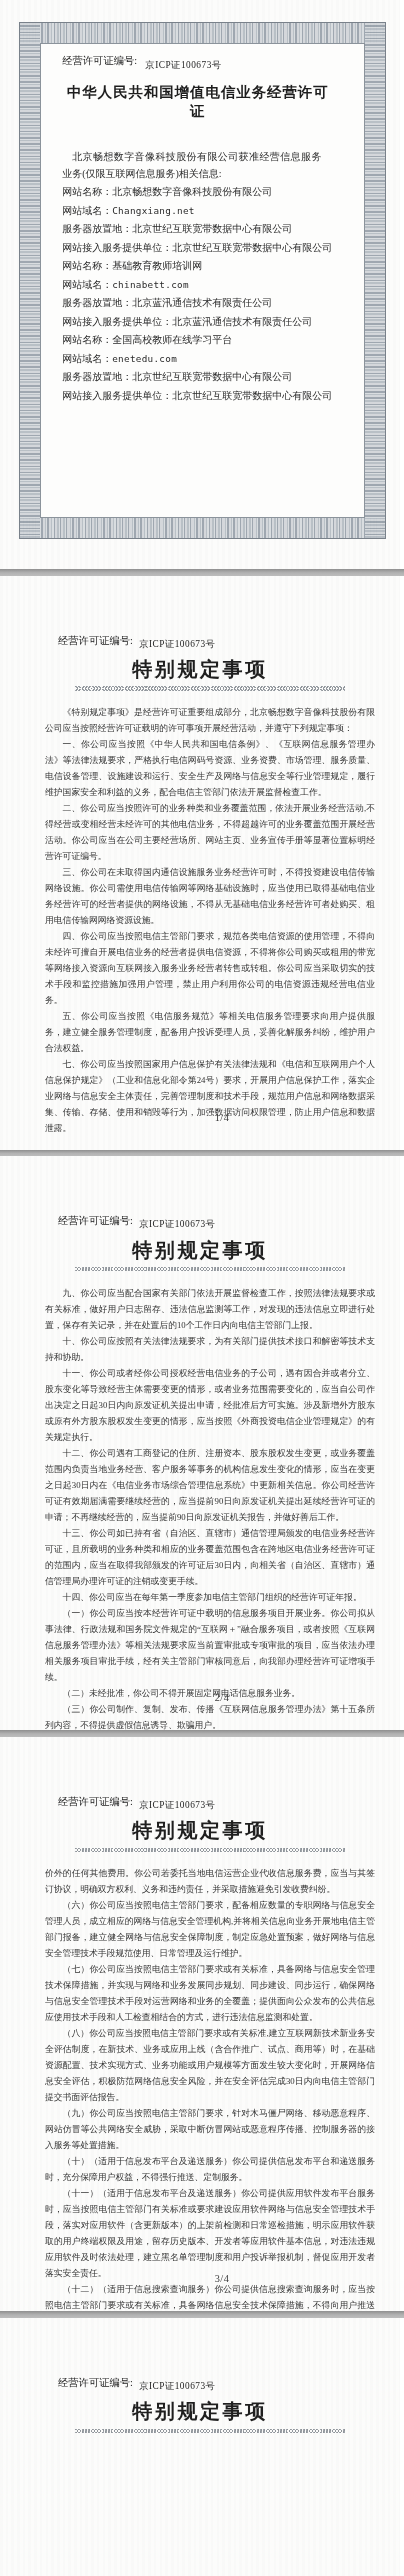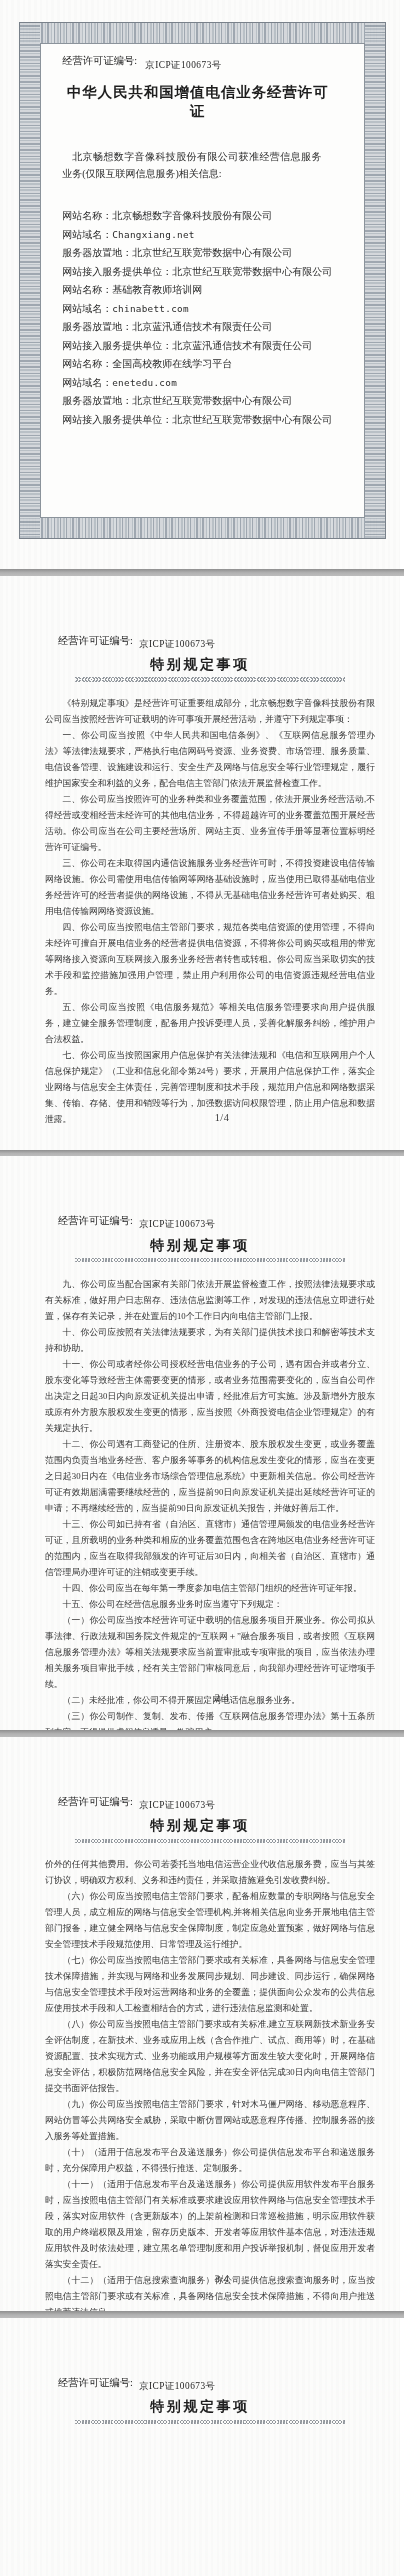--- a/index.html
+++ b/index.html
@@ -75,41 +75,41 @@
   }
   .cert-intro{
     margin:27px 12px 0 0;
     font-size:10px;
     line-height:17px;
     text-indent:1em;
     text-align:justify;
     color:#2a2a2a;
     max-width:272px;
   }
-  .cert-sites{margin-top:25px;max-width:272px;}
+  .cert-sites{margin-top:1px;max-width:272px;}
   .cert-sites p{
     margin:0;
     font-size:10px;
     line-height:18.5px;
     text-align:justify;
     color:#2a2a2a;
   }
   .mono{font-family:"DejaVu Sans Mono","Liberation Mono",monospace;font-size:9.3px;letter-spacing:0.3px;}
 
   
   .phead{
     padding:58px 0 0 58px;
     font-size:10.3px;
     color:#242424;
   }
   .pno{font-size:9.3px;position:relative;top:3.1px;margin-left:6.2px;letter-spacing:0.5px;}
   .ptitle{
     margin:8.2px 0 0 0;
     text-align:center;
-    font-size:14px;
+    font-size:20px;
     font-weight:bold;
     letter-spacing:2.6px;
     color:#1f1f1f;
   }
   .wave{
     width:270px;
     height:4.1px;
     margin:3.6px 0 0 75px;
     background:
       repeating-linear-gradient(115deg,#767d84 0 0.8px,rgba(0,0,0,0) 0.8px 2.6px),
@@ -214,21 +214,20 @@
   <h2 class="ptitle">特别规定事项</h2>
   <div class="wave"></div>
   <div class="pbody">
 
   <p class="para">九、你公司应当配合国家有关部门依法开展监督检查工作，按照法律法规要求或有关标准，做好用户日志留存、违法信息监测等工作，对发现的违法信息立即进行处置，保存有关记录，并在处置后的10个工作日内向电信主管部门上报。</p>
       <p class="para">十、你公司应按照有关法律法规要求，为有关部门提供技术接口和解密等技术支持和协助。</p>
       <p class="para">十一、你公司或者经你公司授权经营电信业务的子公司，遇有因合并或者分立、股东变化等导致经营主体需要变更的情形，或者业务范围需要变化的，应当自公司作出决定之日起30日内向原发证机关提出申请，经批准后方可实施。涉及新增外方股东或原有外方股东股权发生变更的情形，应当按照《外商投资电信企业管理规定》的有关规定执行。</p>
       <p class="para">十二、你公司遇有工商登记的住所、注册资本、股东股权发生变更，或业务覆盖范围内负责当地业务经营、客户服务等事务的机构信息发生变化的情形，应当在变更之日起30日内在《电信业务市场综合管理信息系统》中更新相关信息。你公司经营许可证有效期届满需要继续经营的，应当提前90日向原发证机关提出延续经营许可证的申请；不再继续经营的，应当提前90日向原发证机关报告，并做好善后工作。</p>
       <p class="para">十三、你公司如已持有省（自治区、直辖市）通信管理局颁发的电信业务经营许可证，且所载明的业务种类和相应的业务覆盖范围包含在跨地区电信业务经营许可证的范围内，应当在取得我部颁发的许可证后30日内，向相关省（自治区、直辖市）通信管理局办理许可证的注销或变更手续。</p>
       <p class="para">十四、你公司应当在每年第一季度参加电信主管部门组织的经营许可证年报。</p>
-      <p class="para">十五、你公司在经营信息服务业务时应当遵守下列规定：</p>
       <p class="para">（一）你公司应当按本经营许可证中载明的信息服务项目开展业务。你公司拟从事法律、行政法规和国务院文件规定的“互联网＋”融合服务项目，或者按照《互联网信息服务管理办法》等相关法规要求应当前置审批或专项审批的项目，应当依法办理相关服务项目审批手续，经有关主管部门审核同意后，向我部办理经营许可证增项手续。</p>
       <p class="para">（二）未经批准，你公司不得开展固定网电话信息服务业务。</p>
       <p class="para">（三）你公司制作、复制、发布、传播《互联网信息服务管理办法》第十五条所列内容，不得提供虚假信息诱导、欺骗用户。</p>
       <p class="para">（四）你公司发布信息服务业务广告时，应当公布你公司名称和经营许可证编号，且不得含有悖于社会良好风尚、损害人民群众尤其是青少年身心健康的内容。</p>
     </div>
   <div class="pagenum">2/4</div>
 </section>
 
 <div class="gap"></div>
 

